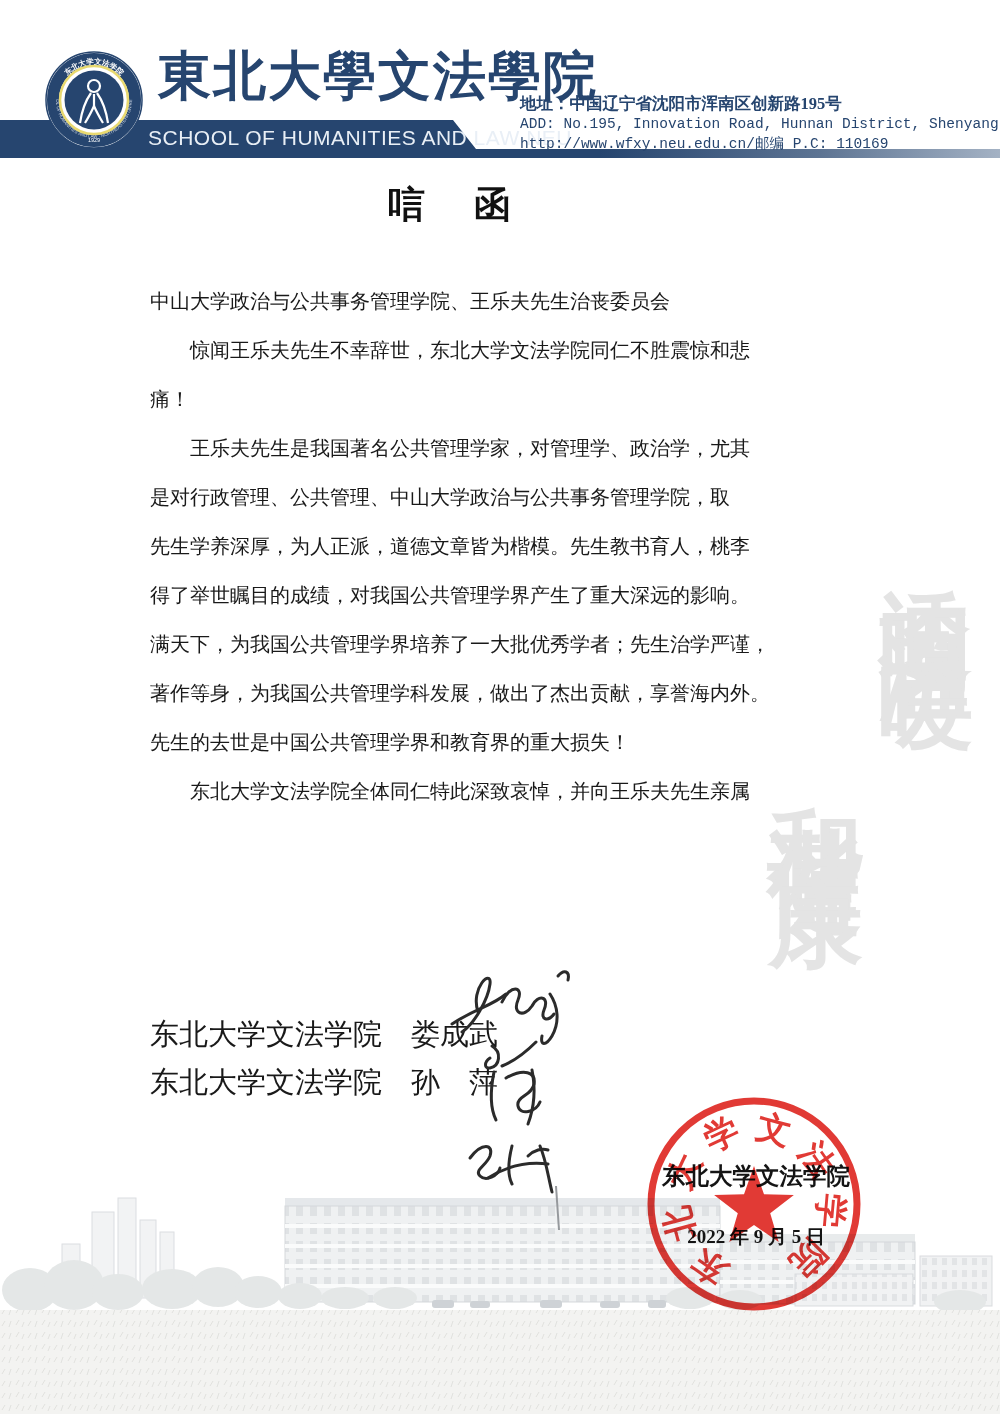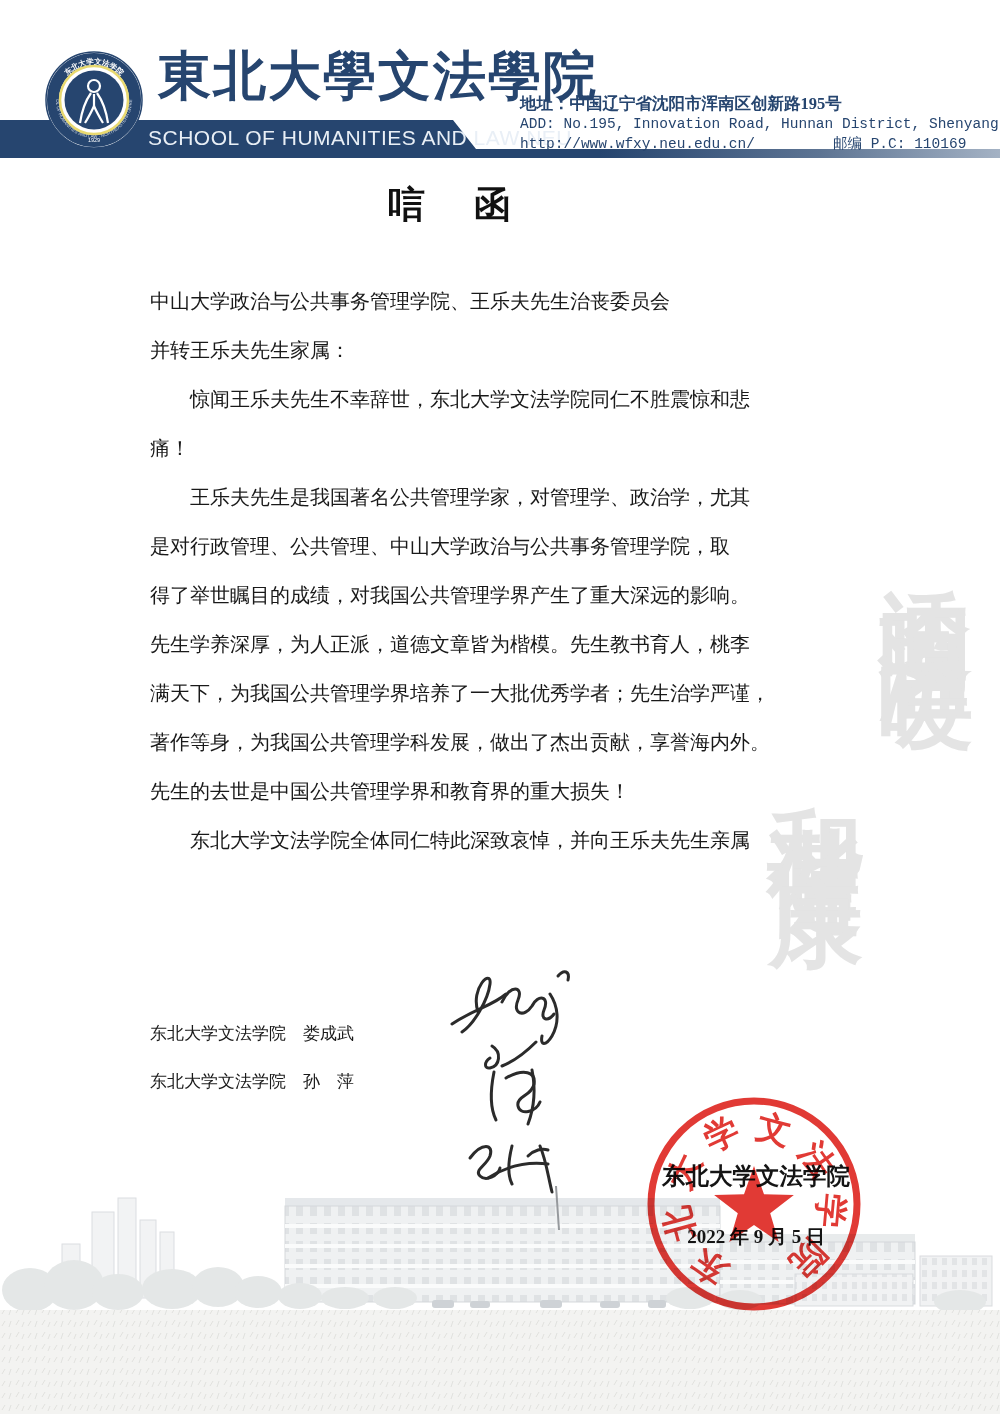--- a/index.html
+++ b/index.html
@@ -23,30 +23,30 @@
   #band-text{left:148px;top:121px;width:330px;height:33px;line-height:33px;z-index:4;
              color:#e9eff6;font-size:21px;letter-spacing:.5px;white-space:nowrap;
              font-family:"Liberation Sans","DejaVu Sans",sans-serif;}
   #cn-name{left:158px;top:41px;z-index:4;color:#26456f;font-size:53px;font-weight:bold;
            letter-spacing:2px;white-space:nowrap;font-family:"Liberation Serif",serif;}
   #logo{left:44px;top:50px;z-index:5;}
   #addr{left:520px;top:94px;z-index:4;color:#26456f;line-height:20px;white-space:nowrap;}
   #addr .cn{font-size:16.5px;font-weight:bold;}
   #addr .en{font-size:14.5px;font-family:"Liberation Mono","DejaVu Sans Mono",monospace;}
   #addr .row3{display:flex;}
-  #addr .row3 .postal{margin-left:78px;}
+  #addr .row3 .postal{}
 
   
   #title{left:0;top:180px;width:905px;text-align:center;z-index:2;color:#111;
          font-size:37px;font-weight:bold;letter-spacing:6px;}
   #body-lines{left:150px;top:277px;width:745px;z-index:2;color:#191919;
               font-size:20px;line-height:49px;}
   #body-lines .ln{white-space:nowrap;}
   #body-lines .ind{text-indent:2em;}
-  #signers{left:150px;top:1010px;z-index:2;color:#191919;font-size:17px;line-height:48px;}
+  #signers{left:150px;top:1010px;z-index:2;color:#191919;font-size:29px;line-height:48px;}
   #signers .ln{white-space:nowrap;}
 
   
   #sigs{left:440px;top:950px;z-index:3;}
   #sigs path{fill:none;stroke:#2b2b2b;stroke-width:3;stroke-linecap:round;stroke-linejoin:round;}
 
   
   #seal-org{left:634px;top:1160px;width:244px;text-align:center;z-index:4;color:#141414;
             font-size:23.5px;font-weight:bold;white-space:nowrap;}
   #seal-date{left:634px;top:1224px;width:244px;text-align:center;z-index:4;color:#141414;
@@ -167,27 +167,26 @@
   <div class="en row3">
     <span>http://www.wfxy.neu.edu.cn/</span>
     <span class="postal">邮编 P.C: 110169</span>
   </div>
 </div>
 
 <div id="title" class="abs">唁　函</div>
 
 <div id="body-lines" class="abs">
   <div class="ln">中山大学政治与公共事务管理学院、王乐夫先生治丧委员会</div>
-  <div class="ln">并转王乐夫先生家属：</div>
   <div class="ln ind">惊闻王乐夫先生不幸辞世，东北大学文法学院同仁不胜震惊和悲</div>
   <div class="ln">痛！</div>
   <div class="ln ind">王乐夫先生是我国著名公共管理学家，对管理学、政治学，尤其</div>
   <div class="ln">是对行政管理、公共管理、中山大学政治与公共事务管理学院，取</div>
+  <div class="ln">先生学养深厚，为人正派，道德文章皆为楷模。先生教书育人，桃李</div>
   <div class="ln">得了举世瞩目的成绩，对我国公共管理学界产生了重大深远的影响。</div>
-  <div class="ln">先生学养深厚，为人正派，道德文章皆为楷模。先生教书育人，桃李</div>
   <div class="ln">满天下，为我国公共管理学界培养了一大批优秀学者；先生治学严谨，</div>
   <div class="ln">著作等身，为我国公共管理学科发展，做出了杰出贡献，享誉海内外。</div>
   <div class="ln">先生的去世是中国公共管理学界和教育界的重大损失！</div>
   <div class="ln ind">东北大学文法学院全体同仁特此深致哀悼，并向王乐夫先生亲属</div>
 </div>
 
 <div id="signers" class="abs">
   <div class="ln">东北大学文法学院　娄成武</div>
   <div class="ln">东北大学文法学院　孙　萍</div>
 </div>

